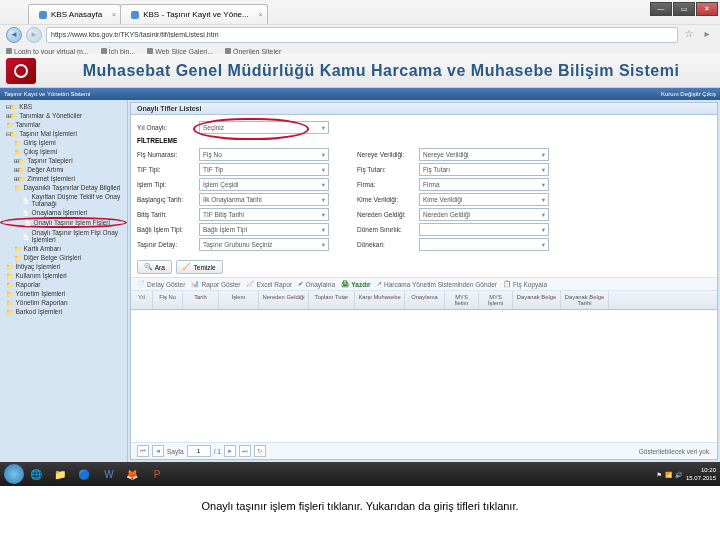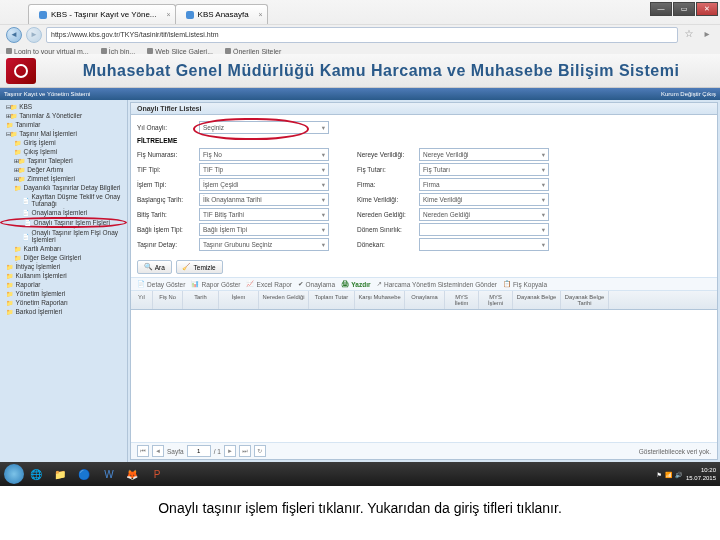--- a/index.html
+++ b/index.html
@@ -56,40 +56,40 @@
 .gh{padding:3px 3px;border-right:1px solid #d0dae6;text-align:center}
 .grid-body{flex:1;background:#fff}
 .grid-foot{display:flex;align-items:center;justify-content:space-between;padding:2px 6px;font-size:6.5px;background:#f4f8fc;border-top:1px solid #d6e5f3;color:#666}
 .pager{display:flex;align-items:center;gap:3px}
 .pg-btn{width:12px;height:12px;border:1px solid #b0c4d8;background:#fff;font-size:6px;text-align:center;line-height:10px;cursor:pointer;color:#888}
 .pg-input{width:24px;height:12px;border:1px solid #b0c4d8;font-size:6px;text-align:center}
 .taskbar{height:24px;background:linear-gradient(#3a3a3a,#1a1a1a);display:flex;align-items:center;padding:0 4px;gap:2px}
 .tb-icon{width:22px;height:18px;border-radius:2px;display:flex;align-items:center;justify-content:center;font-size:10px;cursor:pointer}
 .start{background:radial-gradient(circle,#7cc3e8,#2a7ab8);border-radius:50%;width:20px;height:20px}
 .tray{margin-left:auto;display:flex;align-items:center;gap:3px;color:#fff;font-size:6px}
-.caption{text-align:center;font-size:14px;padding:14px 8px;font-weight:500}
+.caption{text-align:center;font-size:11px;padding:14px 8px;font-weight:500}
 </style>
 </head>
 <body>
 
 <div class="browser-top">
   <div class="win-controls">
     <div class="win-btn">—</div>
     <div class="win-btn">▭</div>
     <div class="win-btn" style="background:linear-gradient(#d96a6a,#b83a3a)">✕</div>
   </div>
   <div class="tabs">
     <div class="tab">
         <span class="fav"></span>
-        <span>KBS - Taşınır Kayıt ve Yöne...</span>
+        <span>KBS Anasayfa</span>
         <span style="position:absolute;right:4px;font-size:7px;color:#888">×</span>
       </div>
     <div class="tab">
         <span class="fav"></span>
-        <span>KBS Anasayfa</span>
+        <span>KBS - Taşınır Kayıt ve Yöne...</span>
         <span style="position:absolute;right:4px;font-size:7px;color:#888">×</span>
       </div>
   </div>
   <div class="addr-row">
     <div class="nav-btn">◄</div>
     <div class="nav-btn" style="opacity:.5">►</div>
     <div class="addr-bar">https://www.kbs.gov.tr/TKYS/tasinir/tif/islemListesi.htm</div>
     <div class="star-btn">☆</div>
     <div class="star-btn">▸</div>
   </div>

